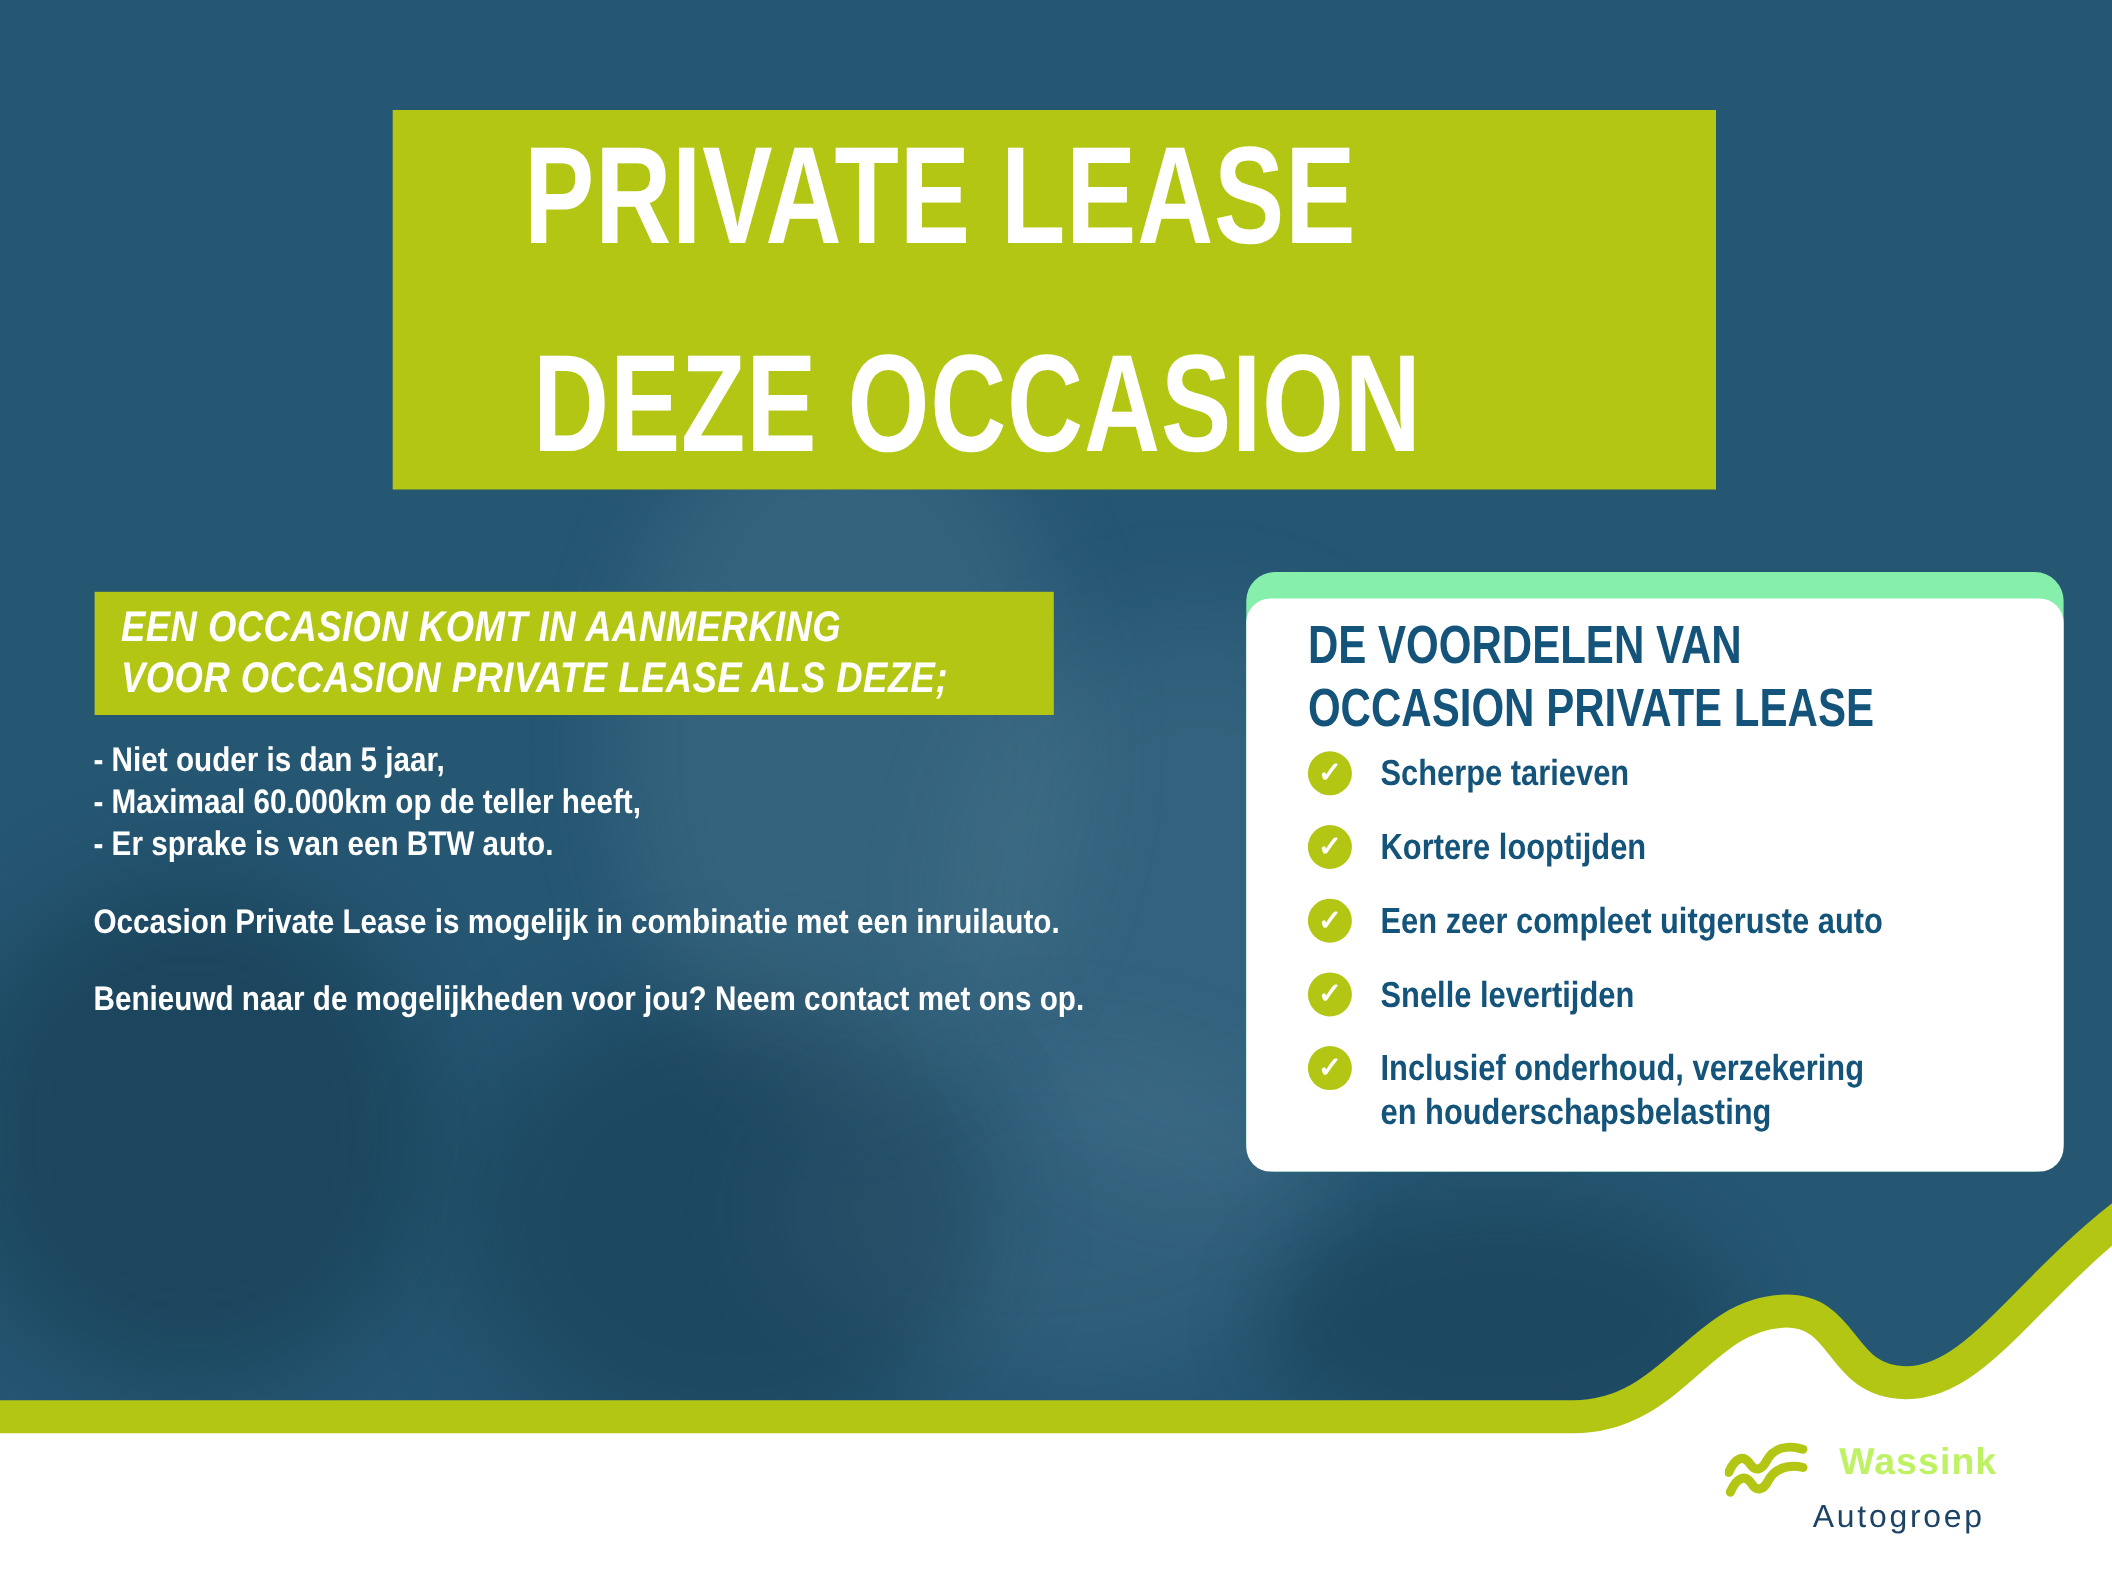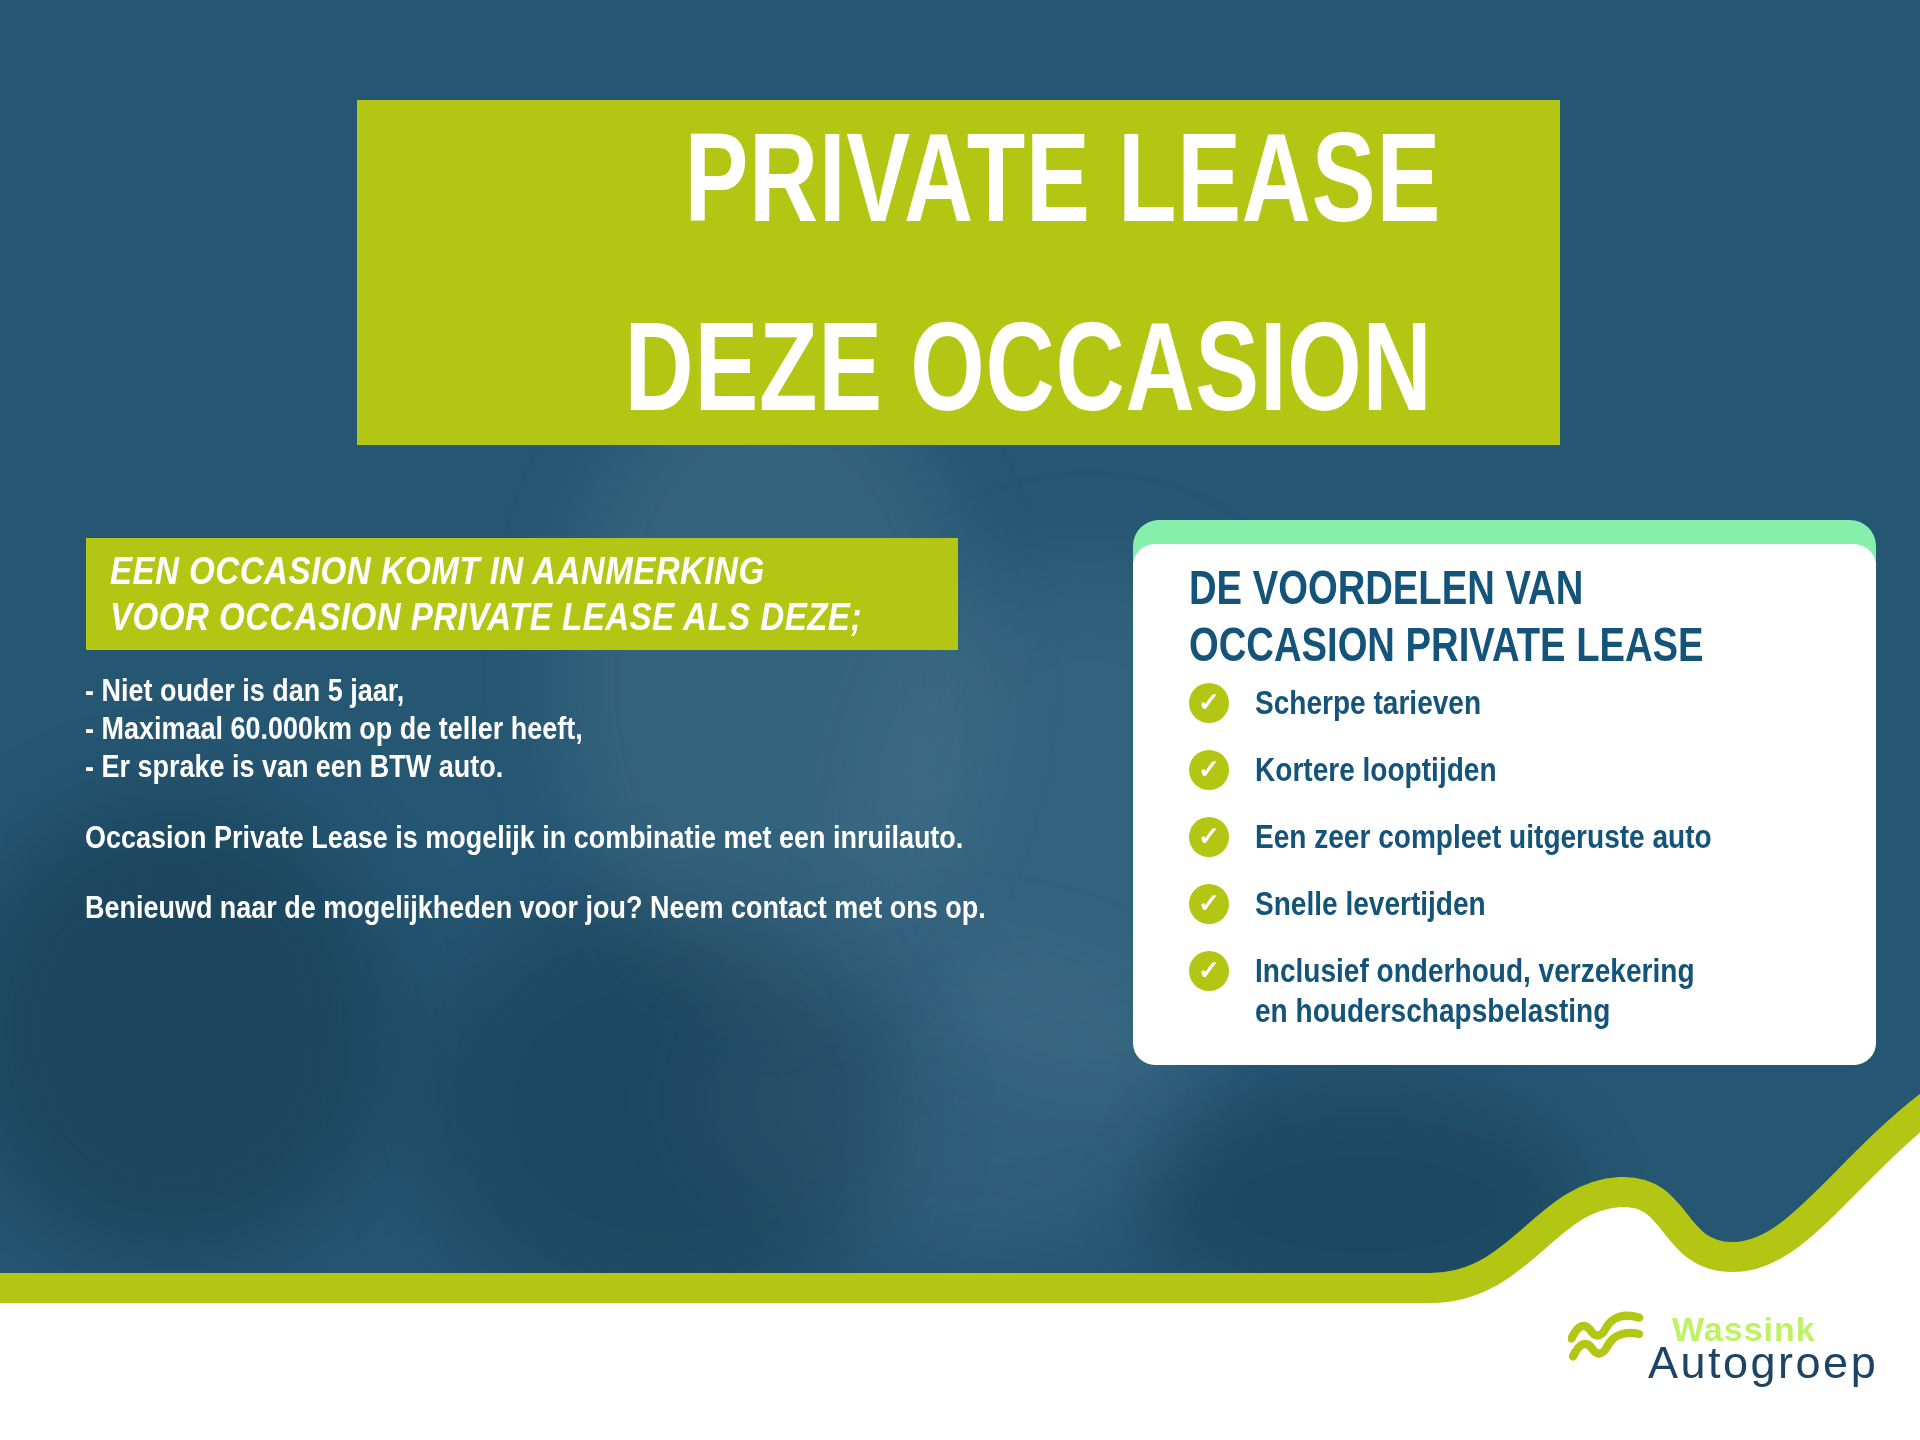--- a/index.html
+++ b/index.html
@@ -11,21 +11,21 @@
   .blob{position:absolute;border-radius:50%;pointer-events:none;}
   .b-hair   {left:560px;top:360px;width:420px;height:640px;background:rgba(190,215,230,0.10);filter:blur(42px);}
   .b-center {left:880px;top:560px;width:420px;height:520px;background:rgba(170,205,225,0.10);filter:blur(50px);}
   .b-arm    {left:700px;top:950px;width:500px;height:300px;background:rgba(180,210,225,0.08);filter:blur(45px);}
   .b-seat1  {left:-40px;top:800px;width:430px;height:460px;background:rgba(8,32,48,0.30);filter:blur(45px);}
   .b-seat2  {left:420px;top:900px;width:480px;height:420px;background:rgba(8,32,48,0.25);filter:blur(45px);}
   .b-seat3  {left:1150px;top:1090px;width:430px;height:230px;background:rgba(8,32,48,0.25);filter:blur(35px);}
 
   .hero{
     position:absolute;left:357px;top:100px;width:1203px;height:345px;
-    background:#b2c613;display:flex;flex-direction:column;justify-content:center;align-items:flex-end;gap:41px;
+    background:#b2c613;display:flex;flex-direction:column;justify-content:center;align-items:flex-start;gap:41px;
   }
   .hero-line{
     color:#ffffff;font-weight:bold;font-size:126px;line-height:148px;white-space:nowrap;
     transform:scaleX(0.76);transform-origin:center;letter-spacing:1px;
   }
 
   .elig-banner{
     position:absolute;left:86px;top:538px;width:872px;height:112px;
     background:#b2c613;display:flex;flex-direction:column;justify-content:center;
     padding-left:24px;box-sizing:border-box;font-style:italic;
@@ -72,22 +72,22 @@
   .wave-svg{position:absolute;left:0;top:0;width:1920px;height:1440px;pointer-events:none;}
 
   .logo{position:absolute;left:1568px;top:1298px;display:flex;align-items:flex-start;}
   .logo-icon{width:76px;height:60px;margin-top:12px;}
   .logo-text{margin-left:4px;}
   .logo-name{
     color:#bef264;font-weight:bold;font-size:34px;line-height:34px;letter-spacing:1px;
     margin-left:24px;margin-top:14px;white-space:nowrap;
   }
   .logo-sub{
-    color:#1d4365;font-weight:normal;font-size:45px;line-height:34px;letter-spacing:2.5px;
-    margin-top:0px;white-space:nowrap;
+    color:#1d4365;font-weight:normal;font-size:29px;line-height:34px;letter-spacing:2.5px;
+    margin-top:16px;white-space:nowrap;
   }
 </style>
 </head>
 <body>
 
 <div class="canvas">
 
   <div class="blob b-hair"></div>
   <div class="blob b-center"></div>
   <div class="blob b-arm"></div>

